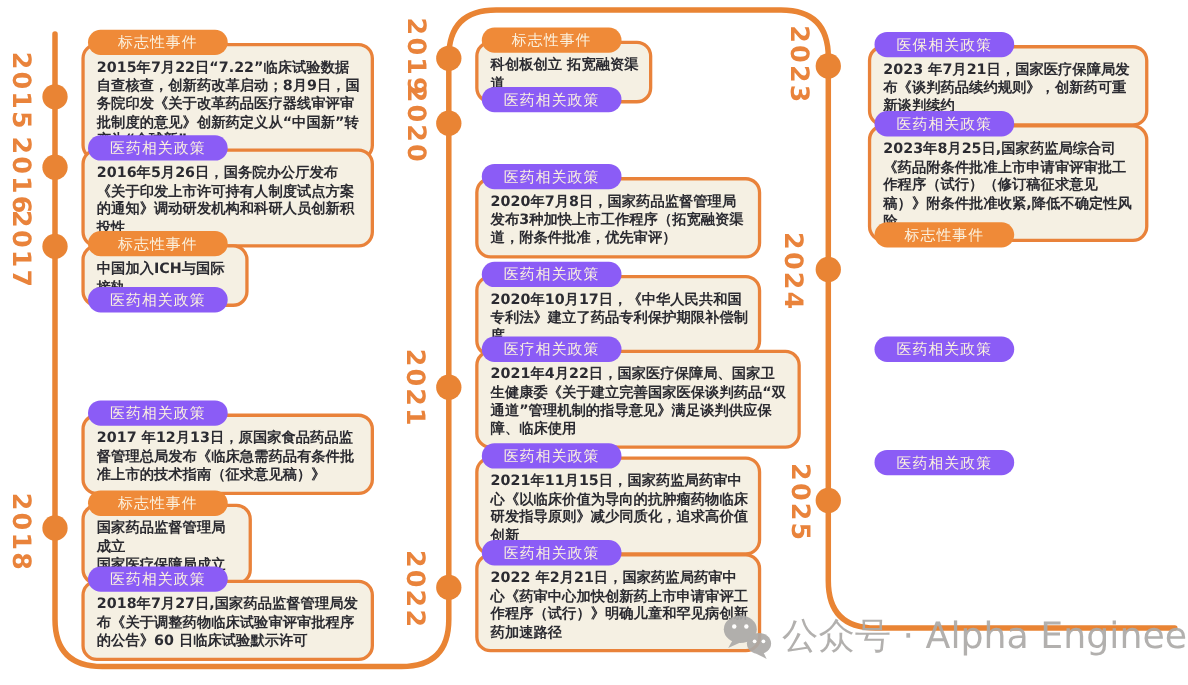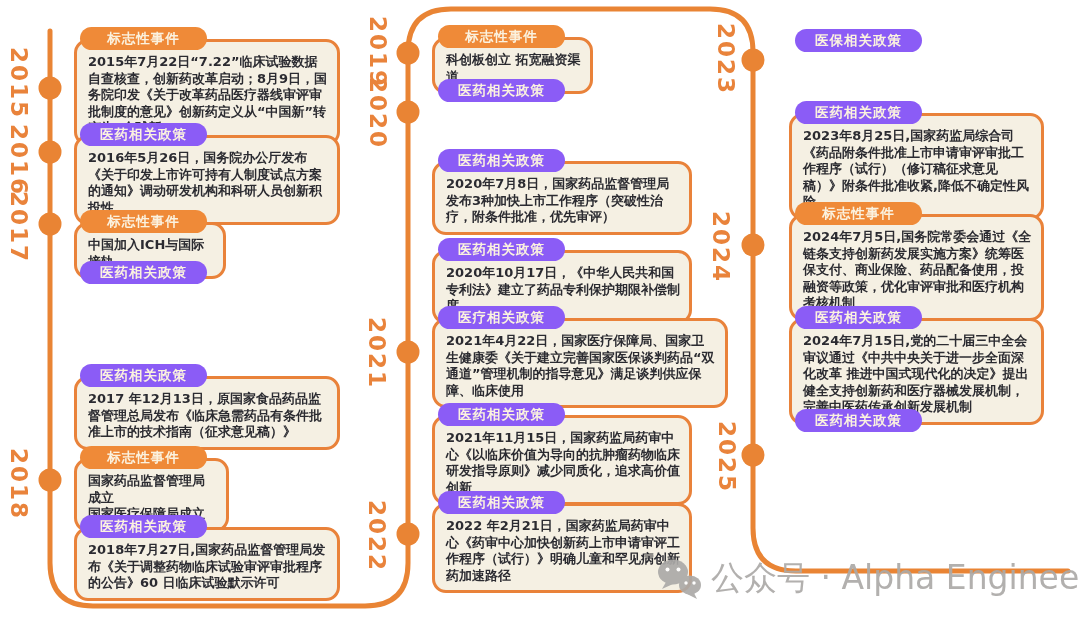--- a/index.html
+++ b/index.html
@@ -9,21 +9,21 @@
   }
   svg.snake{position:absolute;left:0;top:0;z-index:1;}
   .year{
     position:absolute;z-index:2;color:#E9833B;font-weight:700;font-size:23px;
     letter-spacing:2px;transform:translate(-50%,-50%) rotate(90deg);white-space:nowrap;
   }
   .card{position:absolute;z-index:3;}
   .pill{
     position:relative;z-index:2;width:127px;height:23px;margin-left:6px;
     border-radius:13px;display:flex;align-items:center;justify-content:center;
-    font-size:13.5px;font-weight:700;color:#FBF2DF;letter-spacing:1px;
+    font-size:13.5px;font-weight:400;color:#FBF2DF;letter-spacing:1px;
   }
   .pill.orange{background:#EF8A38;}
   .pill.blue{background:#8b5cf6;}
   .box{
     position:relative;z-index:1;margin-top:-11px;background:#F5F0E3;
     border:3px solid #E9823A;border-radius:14px;
     padding:12px 9px 6px 11px;box-sizing:border-box;
     color:#2B2B31;font-size:13px;line-height:16.5px;font-weight:600;
     white-space:pre-line;
   }
@@ -99,53 +99,52 @@
 
   <div class="card" style="left:432px;top:25px;width:260px">
     <div class="pill orange">标志性事件</div>
     <div class="box" style="width:161px">科创板创立 拓宽融资渠道</div>
   </div>
   <div class="card" style="left:432px;top:79px;width:260px">
     <div class="pill blue">医药相关政策</div>
   </div>
   <div class="card" style="left:432px;top:149px;width:260px">
     <div class="pill blue">医药相关政策</div>
-    <div class="box">2020年7月8日，国家药品监督管理局发布3种加快上市工作程序（突破性治疗，附条件批准，优先审评）</div>
+    <div class="box">2020年7月8日，国家药品监督管理局发布3种加快上市工作程序（拓宽融资渠道，附条件批准，优先审评）</div>
   </div>
   <div class="card" style="left:432px;top:238px;width:260px">
     <div class="pill blue">医药相关政策</div>
     <div class="box">2020年10月17日，《中华人民共和国专利法》建立了药品专利保护期限补偿制度</div>
   </div>
   <div class="card" style="left:432px;top:306px;width:296px">
     <div class="pill blue">医疗相关政策</div>
     <div class="box">2021年4月22日，国家医疗保障局、国家卫生健康委《关于建立完善国家医保谈判药品“双通道”管理机制的指导意见》满足谈判供应保障、临床使用</div>
   </div>
   <div class="card" style="left:432px;top:403px;width:260px">
     <div class="pill blue">医药相关政策</div>
     <div class="box">2021年11月15日，国家药监局药审中心《以临床价值为导向的抗肿瘤药物临床研发指导原则》减少同质化，追求高价值创新</div>
   </div>
   <div class="card" style="left:432px;top:491px;width:260px">
     <div class="pill blue">医药相关政策</div>
     <div class="box">2022 年2月21日，国家药监局药审中心《药审中心加快创新药上市申请审评工作程序（试行）》明确儿童和罕见病创新药加速路径</div>
   </div>
 
   <div class="card" style="left:789px;top:29px;width:255px">
     <div class="pill blue">医保相关政策</div>
+    <div class="box">2023 年7月21日，国家医疗保障局发布《谈判药品续约规则》，创新药可重新谈判续约</div>
   </div>
   <div class="card" style="left:789px;top:101px;width:255px">
     <div class="pill blue">医药相关政策</div>
     <div class="box">2023年8月25日,国家药监局综合司《药品附条件批准上市申请审评审批工作程序（试行）（修订稿征求意见稿）》附条件批准收紧,降低不确定性风险</div>
   </div>
   <div class="card" style="left:789px;top:202px;width:255px">
     <div class="pill orange">标志性事件</div>
-    <div class="box">2024年7月5日,国务院常委会通过《全链条支持创新药发展实施方案》统筹医保支付、商业保险、药品配备使用，投融资等政策，优化审评审批和医疗机构考核机制</div>
   </div>
   <div class="card" style="left:789px;top:306px;width:255px">
     <div class="pill blue">医药相关政策</div>
-    <div class="box">2024年7月15日,党的二十届三中全会审议通过《中共中央关于进一步全面深化改革 推进中国式现代化的决定》提出健全支持创新药和医疗器械发展机制，完善中医药传承创新发展机制</div>
   </div>
   <div class="card" style="left:789px;top:409px;width:255px">
     <div class="pill blue">医药相关政策</div>
   </div>
 
   <div class="watermark">
     <svg width="46" height="44" viewBox="0 0 46 44">
       <ellipse cx="17" cy="15" rx="15" ry="12.5" fill="#ACAAA8"></ellipse>
       <path d="M 10 25 L 6 32 L 17 27 Z" fill="#ACAAA8"></path>
       <circle cx="11.5" cy="12.5" r="2" fill="#ffffff"></circle>

